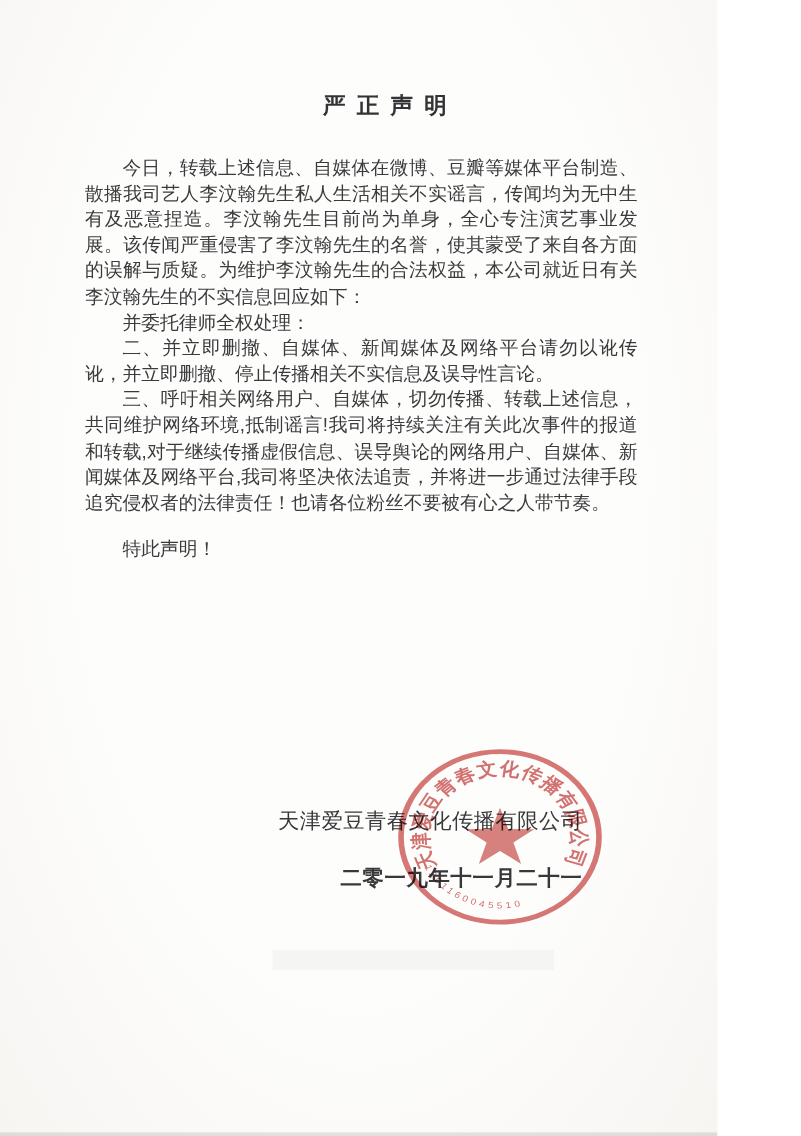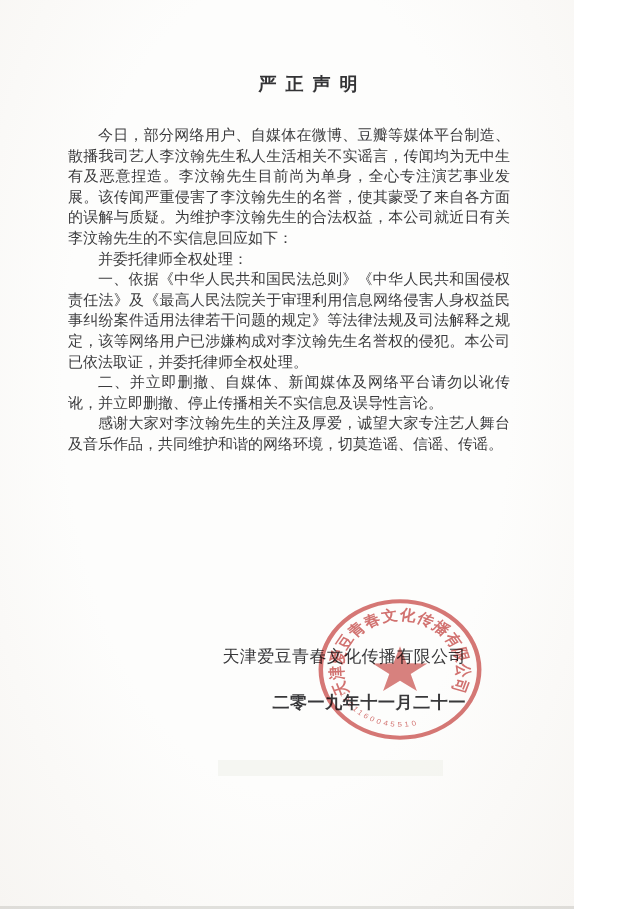--- a/index.html
+++ b/index.html
@@ -104,25 +104,25 @@
   }
 </style>
 </head>
 <body>
 
 <div class="page">
 
   <h1 class="doc-title">严 正 声 明</h1>
 
   <div class="doc-body">
-    <p>今日，部分网络用户、自媒体在微博、豆瓣等媒体平台制造、散播我司艺人李汶翰先生私人生活相关不实谣言，传闻均为无中生有及恶意捏造。李汶翰先生目前尚为单身，全心专注演艺事业发展。该传闻严重侵害了李汶翰先生的名誉，使其蒙受了来自各方面的误解与质疑。为维护李汶翰先生的合法权益，本公司就近日有关李汶翰先生的不实信息回应如下：</p>
+    <p>今日，转载上述信息、自媒体在微博、豆瓣等媒体平台制造、散播我司艺人李汶翰先生私人生活相关不实谣言，传闻均为无中生有及恶意捏造。李汶翰先生目前尚为单身，全心专注演艺事业发展。该传闻严重侵害了李汶翰先生的名誉，使其蒙受了来自各方面的误解与质疑。为维护李汶翰先生的合法权益，本公司就近日有关李汶翰先生的不实信息回应如下：</p>
     <p>并委托律师全权处理：</p>
-    <p>一、依据《中华人民共和国民法总则》《中华人民共和国侵权责任法》及《最高人民法院关于审理利用信息网络侵害人身权益民事纠纷案件适用法律若干问题的规定》等法律法规及司法解释之规定，该等网络用户已涉嫌构成对李汶翰先生名誉权的侵犯。本公司已依法取证，并委托律师全权处理。</p>
     <p>二、并立即删撤、自媒体、新闻媒体及网络平台请勿以讹传讹，并立即删撤、停止传播相关不实信息及误导性言论。</p>
-    <p>感谢大家对李汶翰先生的关注及厚爱，诚望大家专注艺人舞台及音乐作品，共同维护和谐的网络环境，切莫造谣、信谣、传谣。</p>
+    <p>三、呼吁相关网络用户、自媒体，切勿传播、转载上述信息，共同维护网络环境,抵制谣言!我司将持续关注有关此次事件的报道和转载,对于继续传播虚假信息、误导舆论的网络用户、自媒体、新闻媒体及网络平台,我司将坚决依法追责，并将进一步通过法律手段追究侵权者的法律责任！也请各位粉丝不要被有心之人带节奏。</p>
+    <p class="closing">特此声明！</p>
   </div>
 
   <div class="signature-company">天津爱豆青春文化传播有限公司</div>
 
   <div class="signature-date">二零一九年十一月二十一</div>
 
   <svg class="seal" viewBox="0 0 200 200" preserveAspectRatio="none" xmlns="http://www.w3.org/2000/svg">
     <defs>
       <path id="arcTop" d="M 44.6 132 A 64 64 0 1 1 155.4 132" fill="none"></path>
       <path id="arcBottom" d="M 30.5 125.3 A 74 74 0 0 0 169.5 125.3" fill="none"></path>

